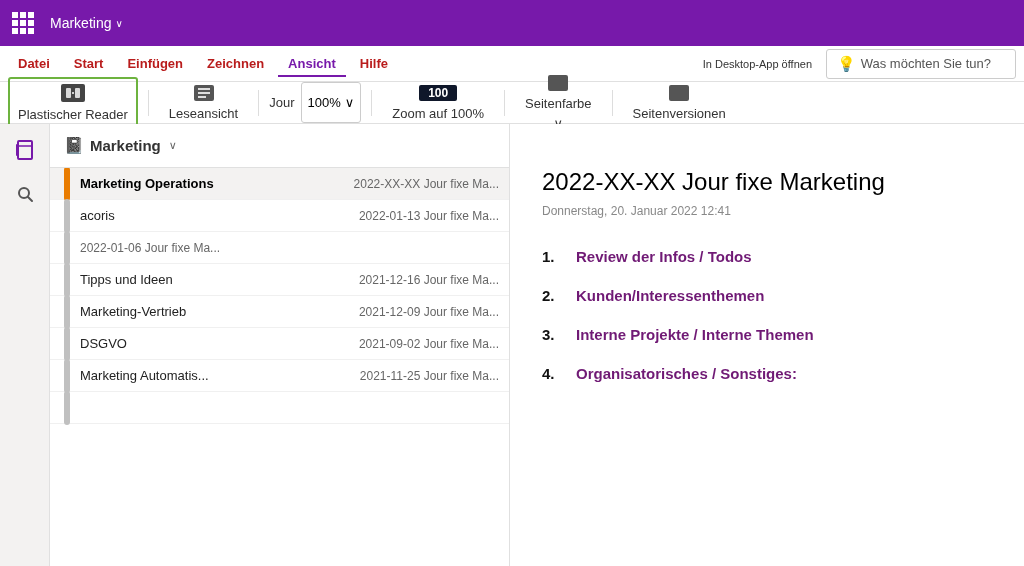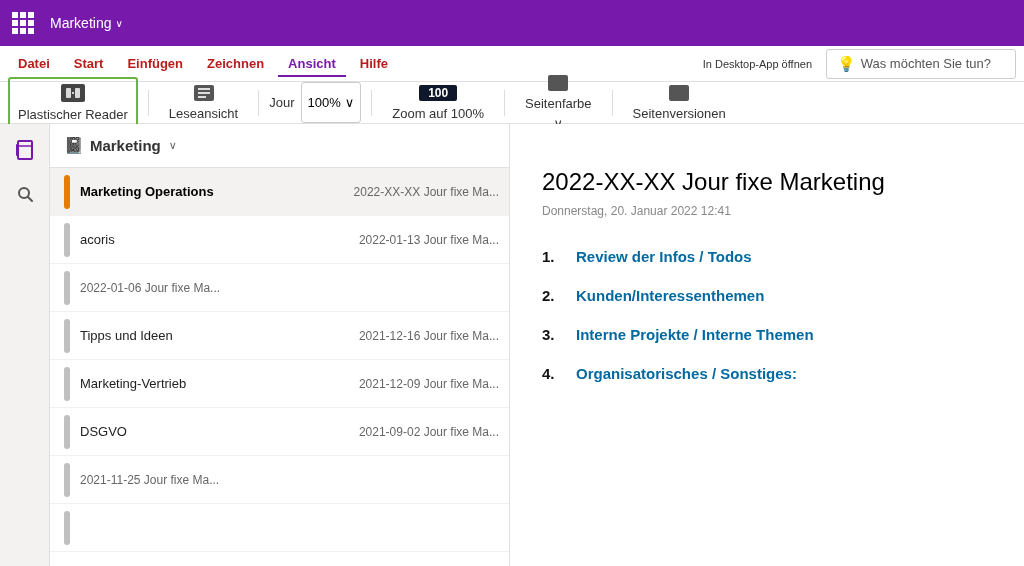--- a/index.html
+++ b/index.html
@@ -204,21 +204,21 @@
       margin-left: 2px;
     }
 
     #section-list {
       flex: 1;
       overflow-y: auto;
     }
     .section-row {
       display: flex;
       align-items: center;
-      height: 48px;
+      height: 32px;
       padding: 0 10px 0 14px;
       border-bottom: 1px solid #f0f0f0;
       cursor: pointer;
       gap: 10px;
     }
     .section-row.active { background: #f3f2f1; }
     .section-tab {
       width: 6px;
       height: 34px;
       border-radius: 3px;
@@ -269,21 +269,21 @@
     }
     .agenda-num {
       font-size: 15px;
       font-weight: 700;
       color: #111;
       min-width: 24px;
     }
     .agenda-text {
       font-size: 15px;
       font-weight: 700;
-      color: #0369a1;
+      color: #701a75;
     }
   </style>
 </head>
 <body>
 
 <div id="title-bar">
   <div class="waffle-icon">
     <span></span>
       <span></span>
       <span></span>
@@ -412,20 +412,21 @@
           <div class="section-name">Marketing-Vertrieb</div>
           <div class="page-preview">2021-12-09 Jour fixe Ma...</div>
         </div>
         <div class="section-row">
           <div class="section-tab" style="background: rgb(192, 192, 192);"></div>
           <div class="section-name">DSGVO</div>
           <div class="page-preview">2021-09-02 Jour fixe Ma...</div>
         </div>
         <div class="section-row">
           <div class="section-tab" style="background: rgb(192, 192, 192);"></div>
+          <div class="section-name">Marketing Automatis...</div>
           <div class="page-preview">2021-11-25 Jour fixe Ma...</div>
         </div>
         <div class="section-row">
           <div class="section-tab" style="background: rgb(192, 192, 192);"></div>
         </div>
       </div>
   </div>
 
   <div id="content-area">
     <div id="page-title-text" contenteditable="true" style="">2022-XX-XX Jour fixe Marketing</div>

